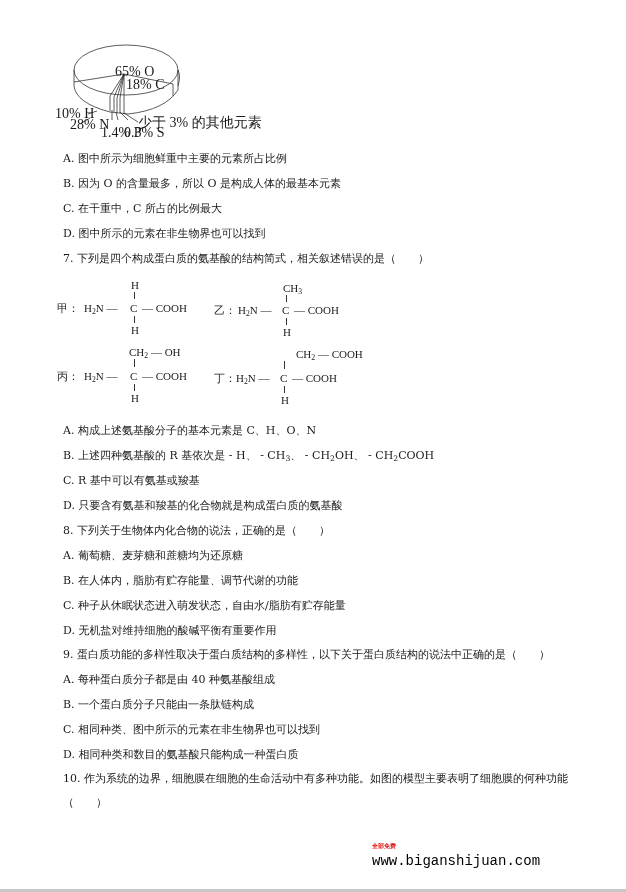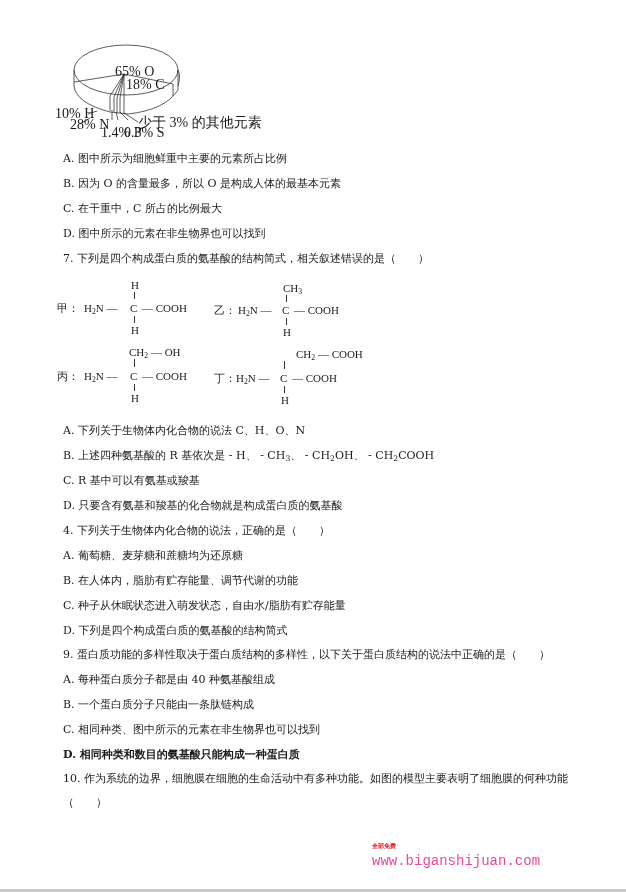--- a/index.html
+++ b/index.html
@@ -9,21 +9,21 @@
   }
   .line { position: absolute; left: 63px; font-size: 11px; line-height: 14px; white-space: nowrap; }
   .chart { position: absolute; left: 50px; top: 38px; width: 200px; height: 100px; }
   .chart svg { position: absolute; left: 0; top: 0; }
   .lbl { position: absolute; font-size: 14px; line-height: 10px; white-space: nowrap; font-family: "Liberation Serif", serif; }
   .formula { position: absolute; font-family: "Liberation Serif", serif; font-size: 11px; line-height: 13px; white-space: nowrap; }
   .vbar { position: absolute; width: 1px; background: #333; }
   .logo { position: absolute; left: 372px; top: 818px; width: 170px; height: 60px; }
   .logo-title { position: absolute; left: 20px; top: 0; font-family: "DejaVu Sans", sans-serif; font-size: 27px; font-weight: bold; letter-spacing: 1px; color: #111; }
   .logo-free { position: absolute; left: 0; top: 24px; font-family: "DejaVu Sans", sans-serif; font-size: 6px; color: #e02020; font-weight: bold; }
-  .logo-url { position: absolute; left: 0; top: 35px; font-family: "Liberation Mono", monospace; font-size: 14px; color: #ec4899; }
+  .logo-url { position: absolute; left: 0; top: 35px; font-family: "Liberation Mono", monospace; font-size: 14px; color: #000000; }
   .bottom-bar { position: absolute; left: 0; top: 889px; width: 626px; height: 3px; background: #c8c8c8; }
   sub { font-size: 0.7em; vertical-align: -0.25em; line-height: 0; }
 </style>
 </head>
 <body>
 
 <div class="chart">
   <svg width="200" height="100" viewBox="0 0 200 100">
     <g fill="none" stroke="#333" stroke-width="0.8">
 
@@ -108,36 +108,36 @@
   <span class="formula" style="left:279px; top:348px;margin-left:17px;">CH<sub>2</sub> — COOH</span>
   <div class="vbar" style="left:284px; top:361px; height:8px;"></div>
   <span class="formula" style="left:214px; top:372px; font-family:'DejaVu Sans',sans-serif;">丁：</span>
   <span class="formula" style="left:236px; top:372px;">H<sub>2</sub>N — </span>
   <span class="formula" style="left:280px; top:372px;">C</span>
   <span class="formula" style="left:292px; top:372px;">— COOH</span>
   <div class="vbar" style="left:284px; top:386px; height:7px;"></div>
   <span class="formula" style="left:281px; top:394px;">H</span>
 </div>
 
-<div class="line" style="top:424px;">A. 下列关于生物体内化合物的说法 C、H、O、N</div>
+<div class="line" style="top:424px;">A. 构成上述氨基酸分子的基本元素是 C、H、O、N</div>
 <div class="line" style="top:449px;">B. 上述四种氨基酸的 R 基依次是 - H、 - CH<sub>3</sub>、 - CH<sub>2</sub>OH、 - CH<sub>2</sub>COOH</div>
 <div class="line" style="top:474px;">C. R 基中可以有氨基或羧基</div>
 <div class="line" style="top:499px;">D. 只要含有氨基和羧基的化合物就是构成蛋白质的氨基酸</div>
 
-<div class="line" style="top:524px;">4. 下列关于生物体内化合物的说法，正确的是（　　）</div>
+<div class="line" style="top:524px;">8. 下列关于生物体内化合物的说法，正确的是（　　）</div>
 <div class="line" style="top:549px;">A. 葡萄糖、麦芽糖和蔗糖均为还原糖</div>
 <div class="line" style="top:574px;">B. 在人体内，脂肪有贮存能量、调节代谢的功能</div>
 <div class="line" style="top:599px;">C. 种子从休眠状态进入萌发状态，自由水/脂肪有贮存能量</div>
-<div class="line" style="top:624px;">D. 下列是四个构成蛋白质的氨基酸的结构简式</div>
+<div class="line" style="top:624px;">D. 无机盐对维持细胞的酸碱平衡有重要作用</div>
 
 <div class="line" style="top:648px;">9. 蛋白质功能的多样性取决于蛋白质结构的多样性，以下关于蛋白质结构的说法中正确的是（　　）</div>
 <div class="line" style="top:673px;">A. 每种蛋白质分子都是由 40 种氨基酸组成</div>
 <div class="line" style="top:698px;">B. 一个蛋白质分子只能由一条肽链构成</div>
 <div class="line" style="top:723px;">C. 相同种类、图中所示的元素在非生物界也可以找到</div>
-<div class="line" style="top:748px;font-weight:bold;">D. 相同种类和数目的氨基酸只能构成一种蛋白质</div>
+<div class="line" style="top:748px;">D. 相同种类和数目的氨基酸只能构成一种蛋白质</div>
 
 <div class="line" style="top:772px;">10. 作为系统的边界，细胞膜在细胞的生命活动中有多种功能。如图的模型主要表明了细胞膜的何种功能</div>
 <div class="line" style="top:796px;">（　　）</div>
 
 <div class="logo">
   <span class="logo-free">全部免费</span>
   <span class="logo-url">www.biganshijuan.com</span>
 </div>
 
 <div class="bottom-bar"></div>

